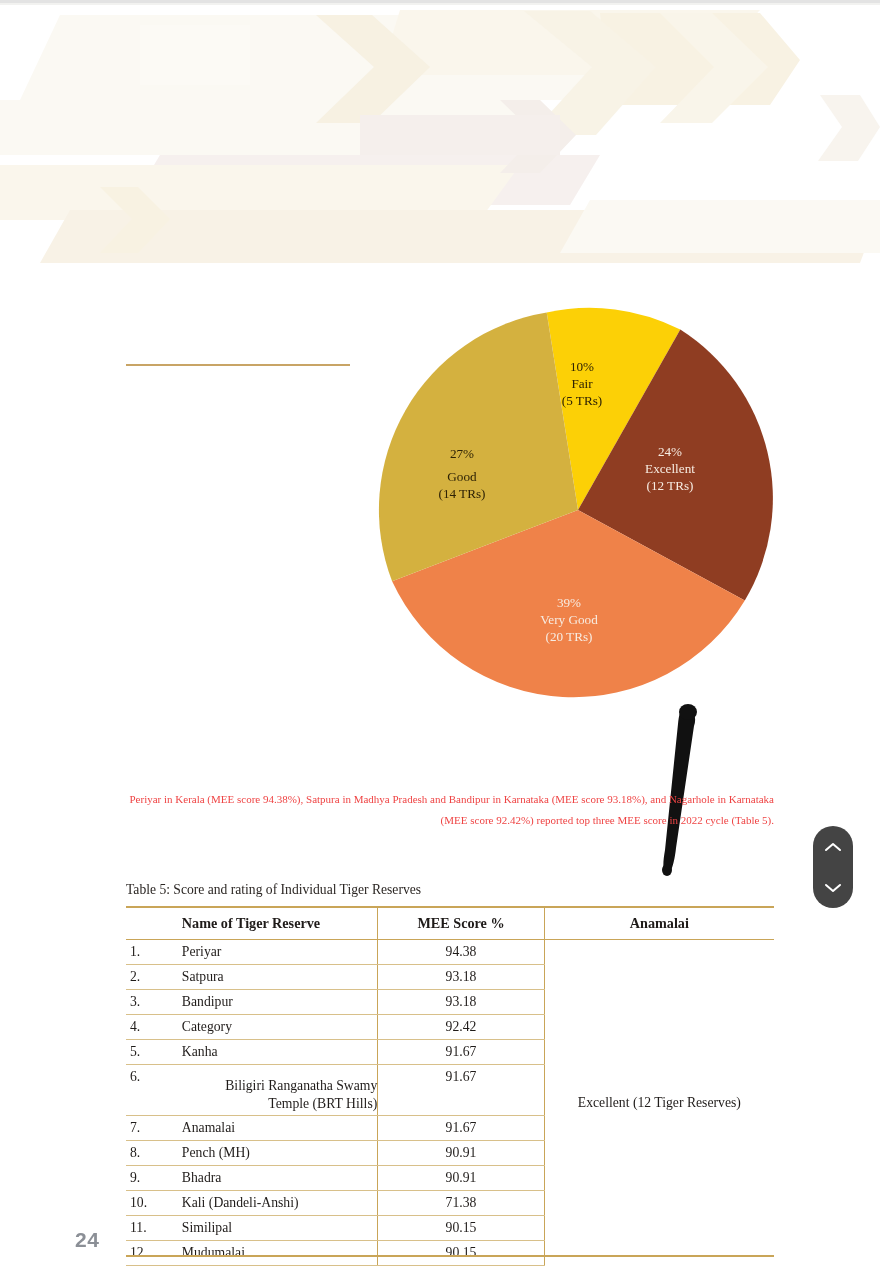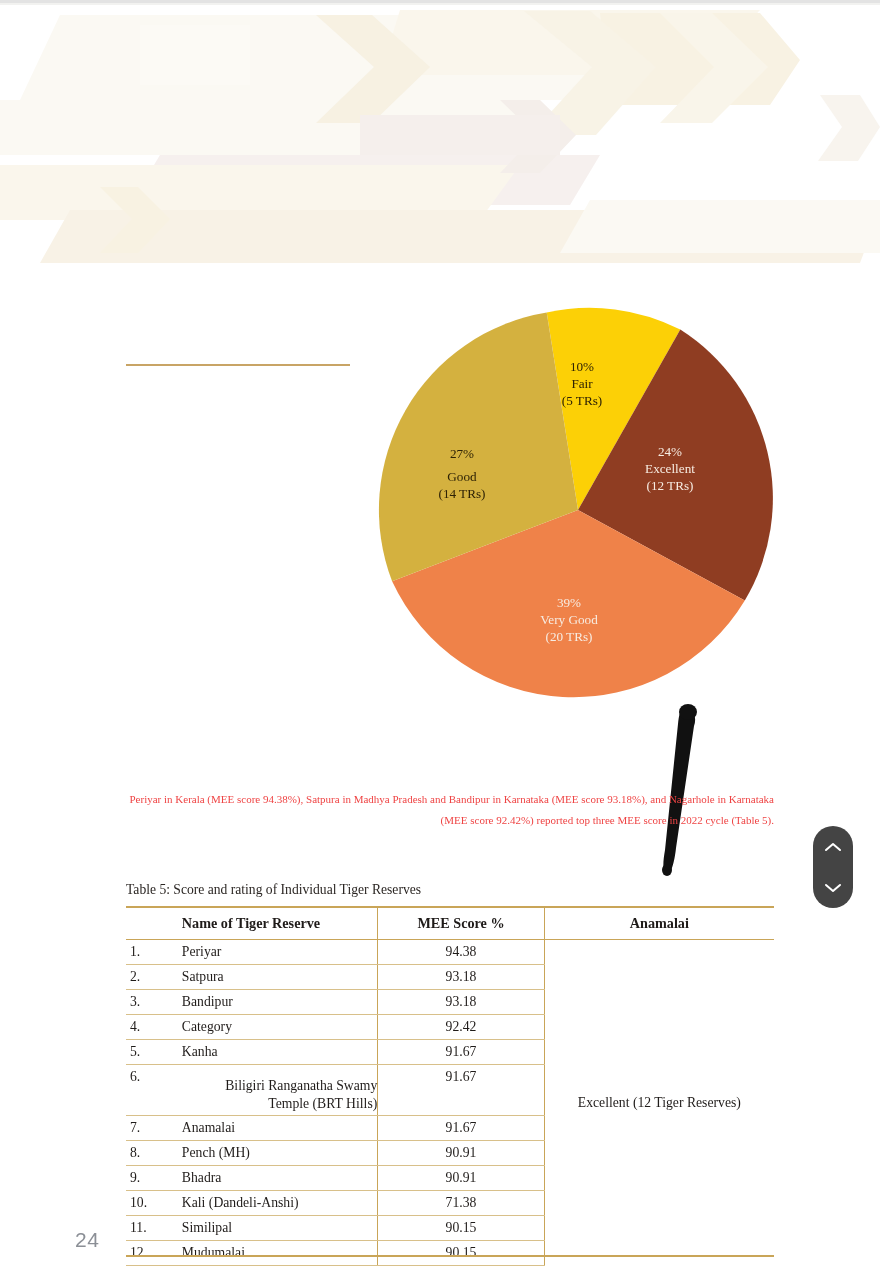--- a/index.html
+++ b/index.html
@@ -68,21 +68,21 @@
   #score-table tbody td.c-cat{border-bottom:none;}
   #score-table tbody tr.tall{height:47px;}
   #score-table tbody tr.tall td.c-name{line-height:18px;padding-top:12px;padding-bottom:2px;text-align:right;}
   #score-table tbody tr.tall td.c-num{vertical-align:top;padding-top:4px;}
   #score-table tbody tr.tall td.c-score{vertical-align:top;padding-top:4px;}
   #table-rule-bottom{position:absolute;left:126px;top:1255px;width:648px;height:1.6px;background:#c9a558;}
 
   
   #page-number{
     position:absolute;left:75px;top:1228px;font-size:21px;color:#8b8f96;
-    font-family:"Liberation Sans", sans-serif;letter-spacing:0.5px;
+    font-family:"Liberation Sans", sans-serif;letter-spacing:0.5px;font-weight:bold;
   }
 
   
   #scroll-pill{
     position:absolute;left:813px;top:826px;width:40px;height:82px;border-radius:20px;
     background:#444444;display:flex;flex-direction:column;align-items:center;justify-content:center;
   }
   #scroll-pill .chev{width:40px;height:41px;display:flex;align-items:center;justify-content:center;cursor:pointer;}
 </style>
 </head>

